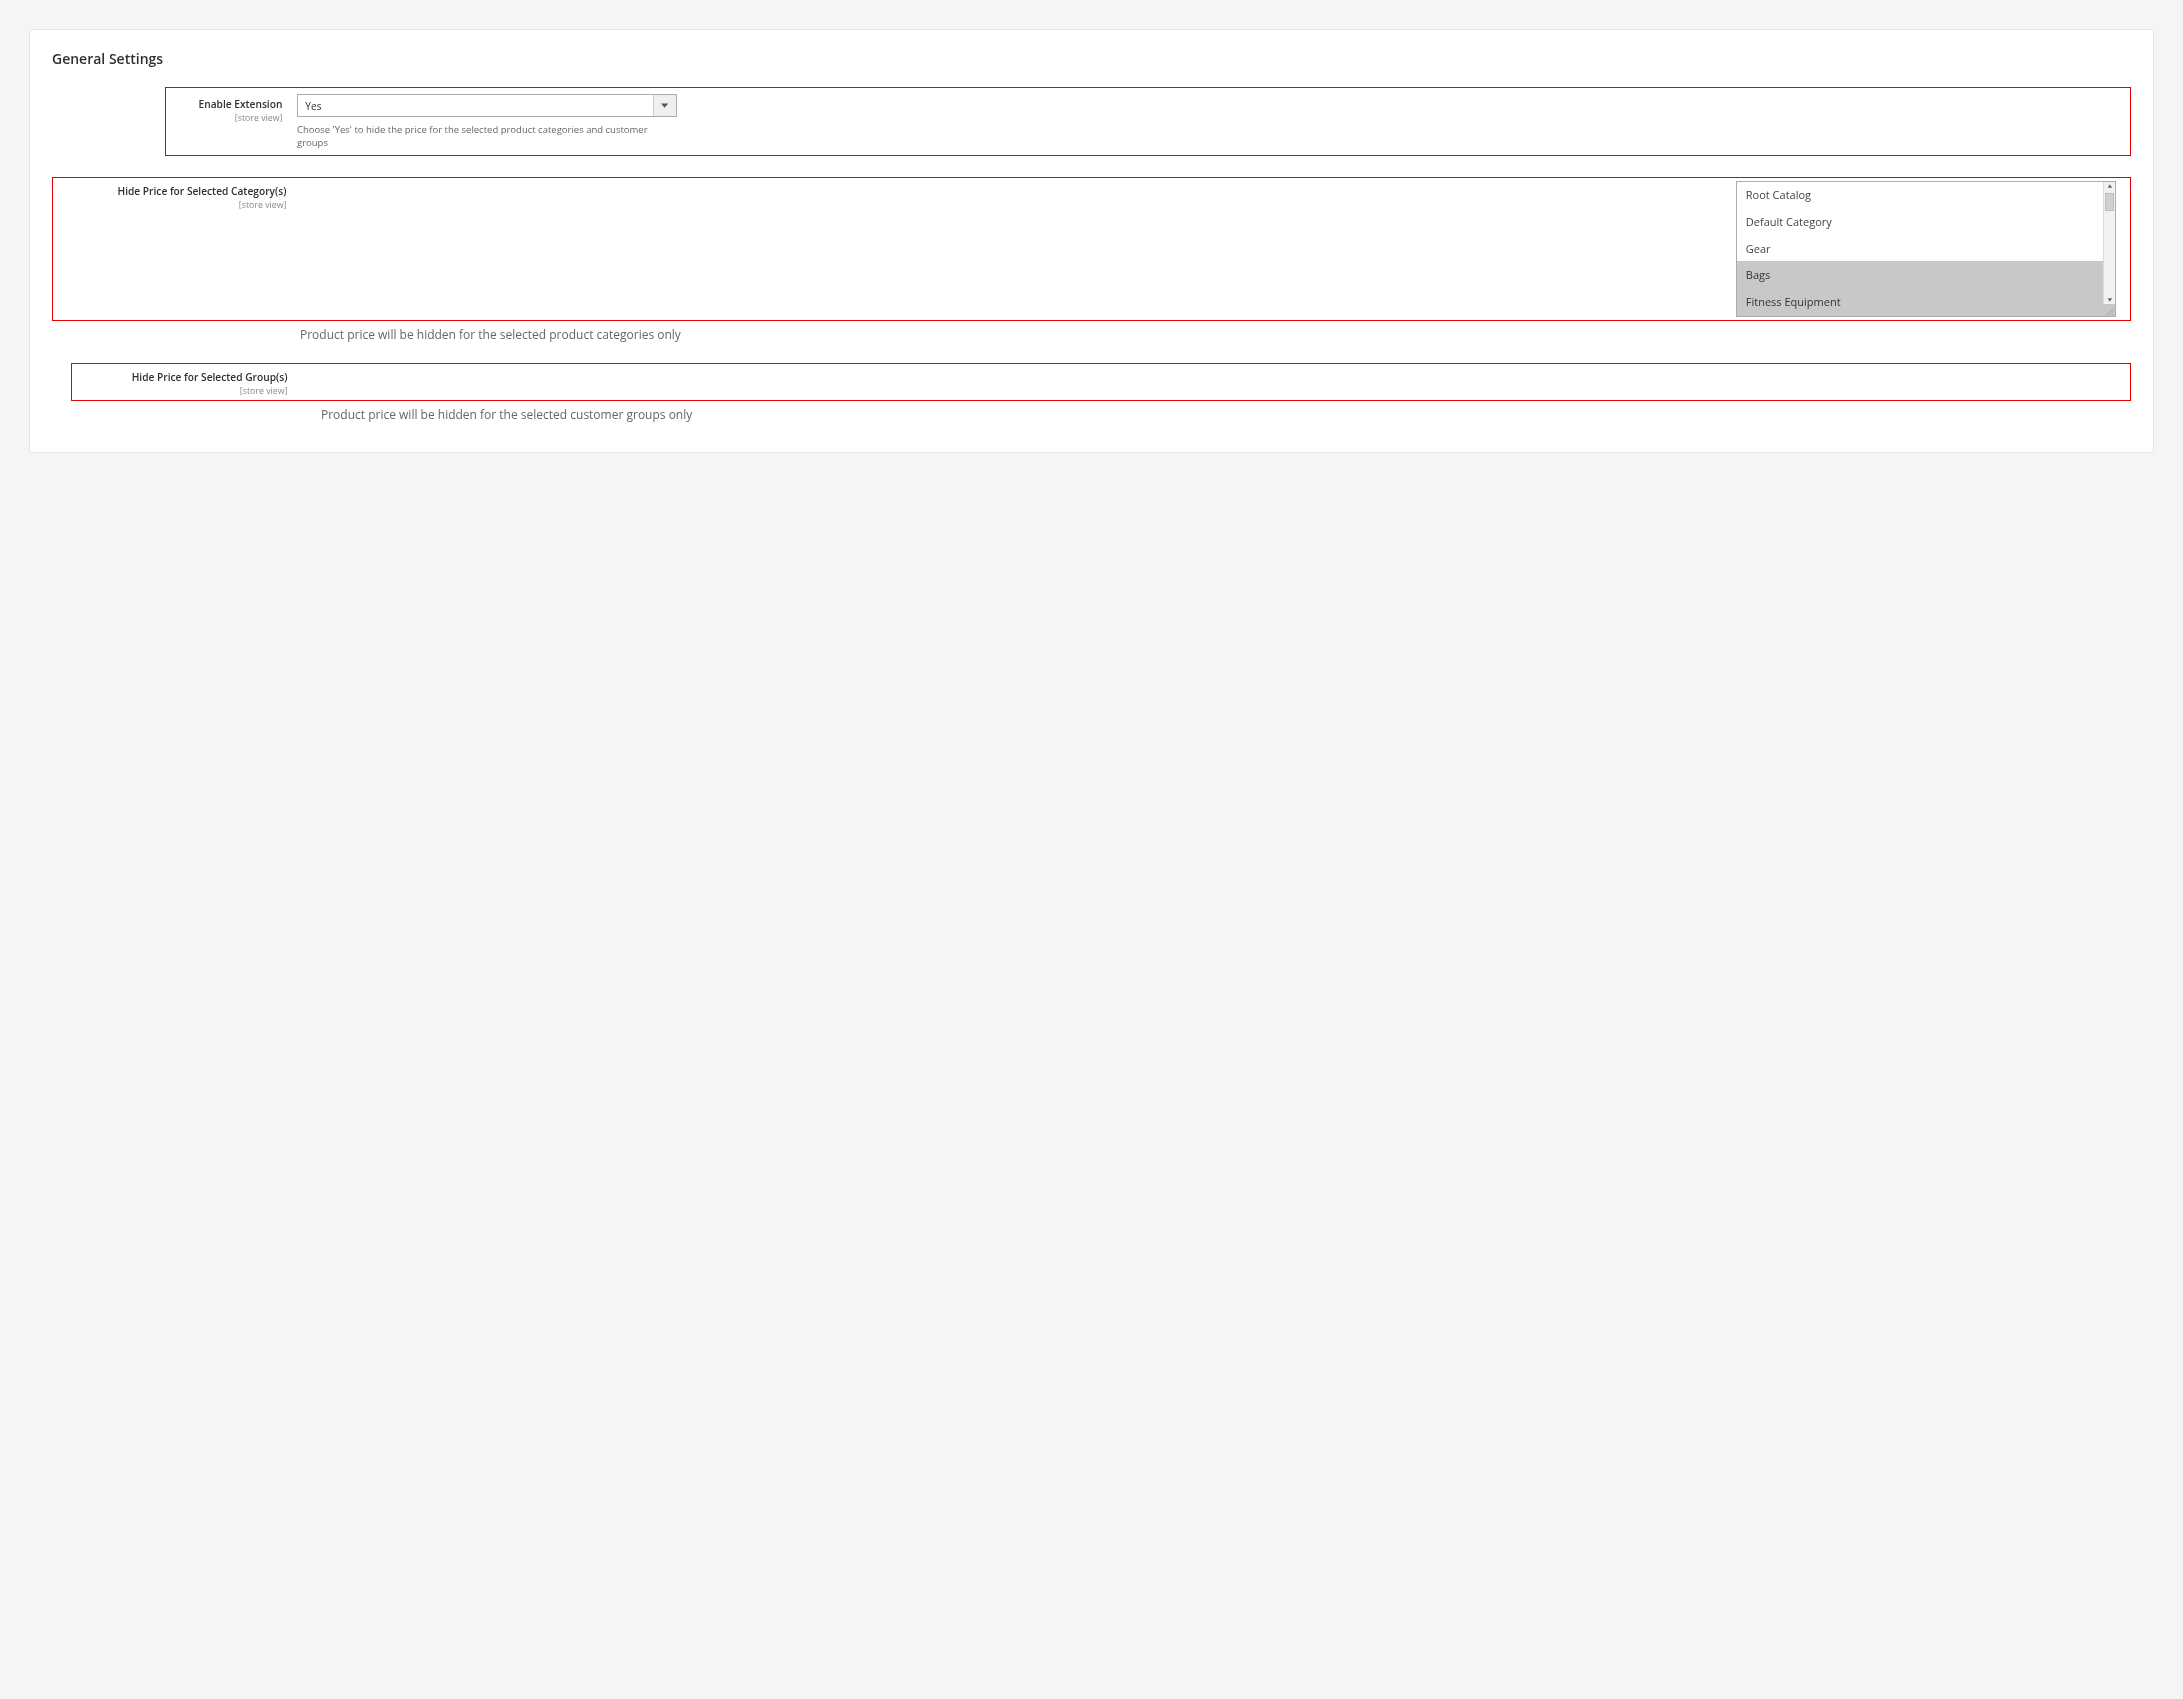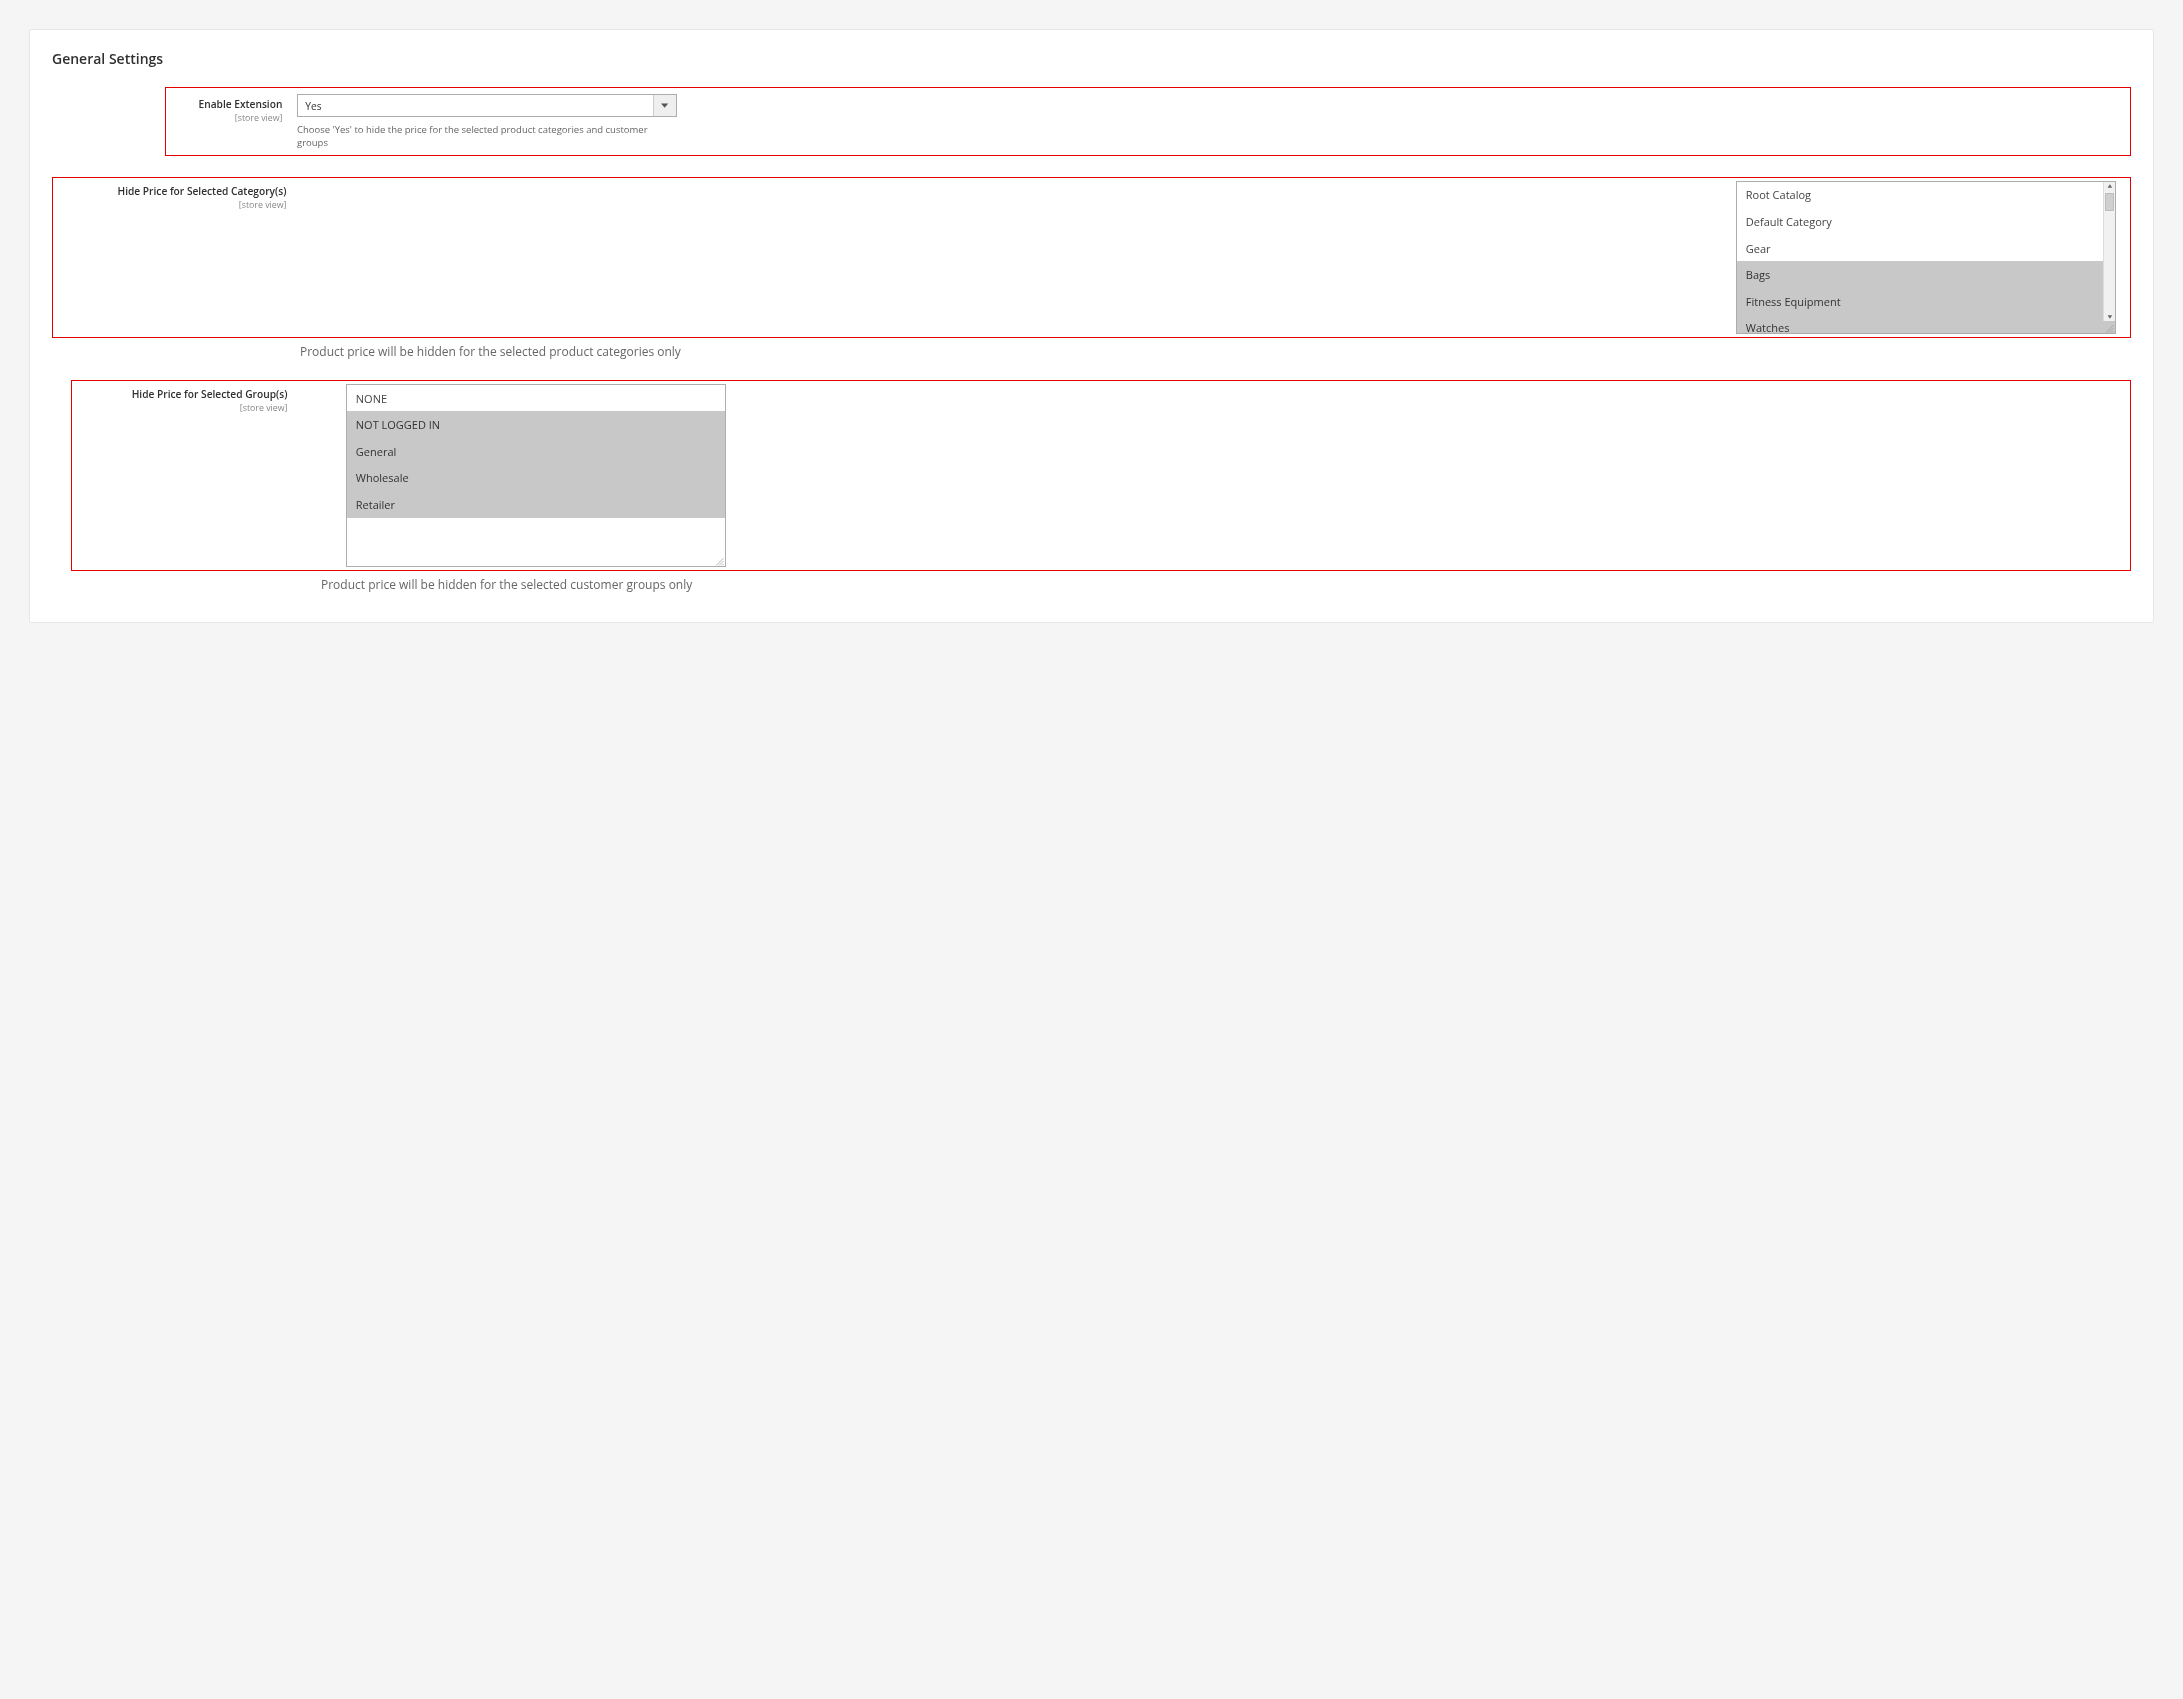--- a/index.html
+++ b/index.html
@@ -85,21 +85,21 @@
     color: #666;
     font-size: 9.5px;
     margin-top: 5.8px;
     line-height: 1.4;
     max-width: 380px;
   }
 
   
   .multi-select {
     border: 0.7px solid #adadad;
-    height: 153px;
+    height: 136px;
     width: 100%;
     max-width: 380px;
     background: #fff;
     position: relative;
     display: flex;
     flex-direction: column;
   }
   .multi-select .list {
     flex: 1 1 auto;
     overflow: hidden;
@@ -251,36 +251,18 @@
         </div>
       </div>
     </div>
     <div class="after-helper">Product price will be hidden for the selected product categories only</div>
 
     <div class="field-row no-mb hl-row-3">
       <div class="label-col">
         <div class="label-main">Hide Price for Selected Group(s)</div>
         <div class="label-scope">[store view]</div>
       </div>
-      <div class="value-col">
-        <div class="multi-select tall">
-          <div class="list" id="grp-list">
-              <div class="option">NONE</div>
-              <div class="option selected">NOT LOGGED IN</div>
-              <div class="option selected">General</div>
-              <div class="option selected">Wholesale</div>
-              <div class="option selected">Retailer</div>
-            </div>
-          <div class="resize-grip">
-            <svg viewBox="0 0 14 14">
-              <line x1="3" y1="13" x2="13" y2="3" stroke="#999" stroke-width="1"></line>
-              <line x1="7" y1="13" x2="13" y2="7" stroke="#999" stroke-width="1"></line>
-              <line x1="11" y1="13" x2="13" y2="11" stroke="#999" stroke-width="1"></line>
-            </svg>
-          </div>
-        </div>
-      </div>
     </div>
     <div class="after-helper indent-3 last">Product price will be hidden for the selected customer groups only</div>
 
   </div>
 </div>
 
 
 </body></html>

